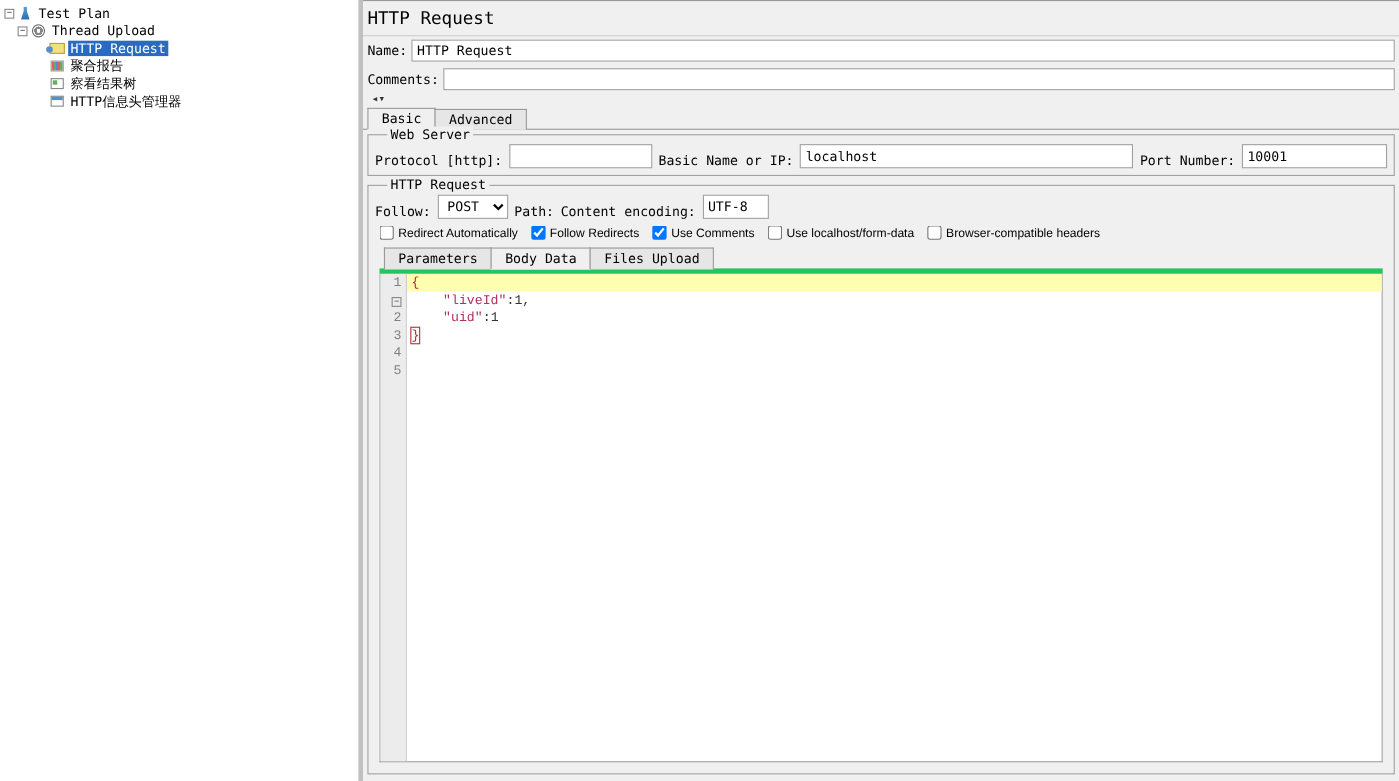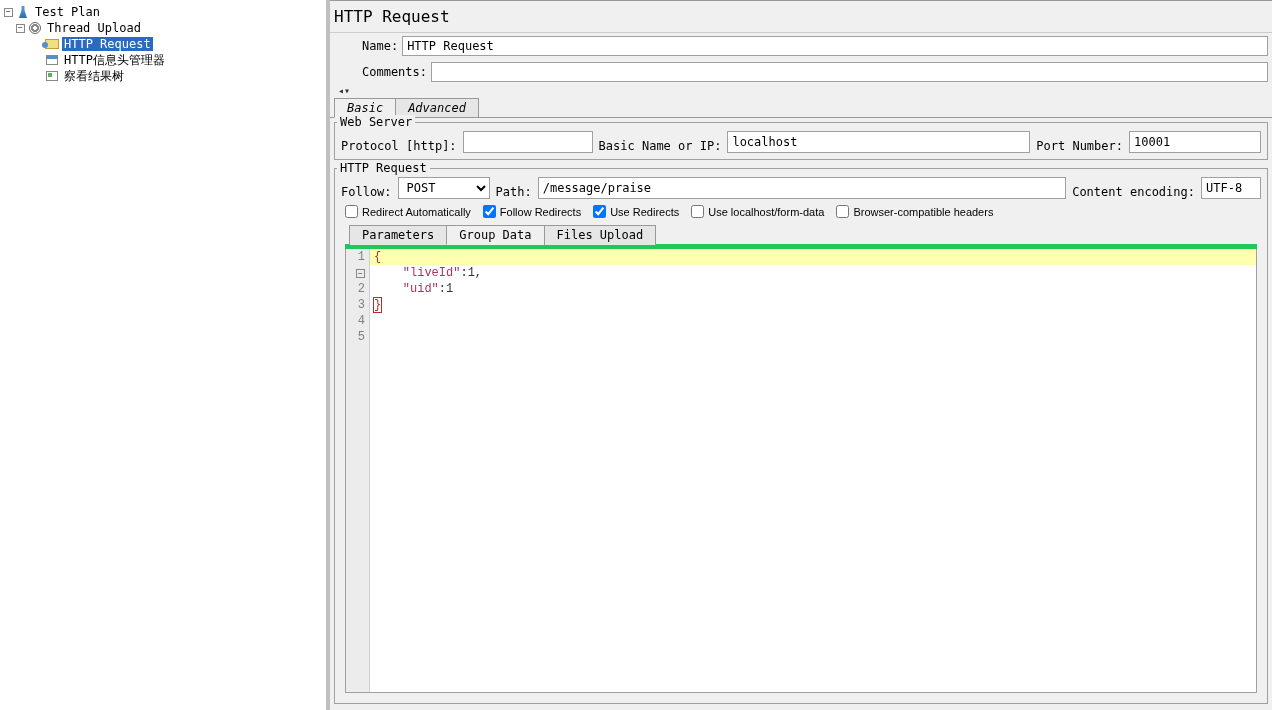--- a/index.html
+++ b/index.html
@@ -124,21 +124,20 @@
 .panel-title {
   font-size: 16px;
   padding: 6px 4px;
   border-bottom: 1px solid #ccc;
 }
 .field-row {
   display: flex;
   align-items: center;
   padding: 3px 4px;
   gap: 4px;
-  margin-left: 28px;
 }
 .field-row label { white-space: nowrap; }
 .field-row input[type="text"] {
   border: 1px solid #a0a0a0;
   height: 20px;
   padding: 0 4px;
   font-family: inherit;
   font-size: 12px;
   background: #fff;
 }
@@ -151,22 +150,21 @@
   position: absolute;
   left: 8px;
   font-size: 10px;
   color: #333;
   cursor: pointer;
 }
 .tab-bar {
   display: flex;
   border-bottom: 1px solid #999;
   padding-left: 4px;
-  align-items: flex-start;
-  font-style: italic;
+  align-items: center;
 }
 .tab {
   border: 1px solid #999;
   border-bottom: none;
   padding: 2px 12px;
   background: #e6e6e6;
   margin-right: -1px;
   cursor: pointer;
   position: relative;
   top: 1px;
@@ -177,41 +175,41 @@
 }
 .fieldset {
   border: 1px solid #a0a0a0;
   margin: 4px;
   padding: 8px 6px 6px;
   position: relative;
 }
 .fieldset-legend {
   position: absolute;
   top: -8px;
-  left: 2px;
+  left: 17px;
   background: #f0f0f0;
   padding: 0 3px;
 }
 .inline-fields {
   display: flex;
   align-items: flex-end;
   gap: 6px;
 }
 .inline-fields input[type="text"], .inline-fields select {
   border: 1px solid #a0a0a0;
   height: 22px;
   padding: 0 4px;
   font-family: inherit;
   font-size: 12px;
   background: #fff;
 }
 .proto-input { width: 130px; }
 .server-input { flex: 1; }
 .port-input { width: 132px; }
-.method-select { width: 92px; }
+.method-select { width: 64px; }
 .path-input { flex: 1; }
 .enc-input { width: 60px; }
 .checkbox-row {
   display: flex;
   align-items: center;
   gap: 12px;
   padding: 6px 4px;
 }
 .checkbox-row label {
   display: flex;
@@ -297,29 +295,35 @@
     <span class="tree-label">Thread Upload</span>
   </div>
   <div class="tree-item" style="padding-left:44px">
     <span class="tree-icon">
         <span class="icon-http"></span>
       </span>
     <span class="tree-label selected">HTTP Request</span>
   </div>
   <div class="tree-item" style="padding-left:44px">
     <span class="tree-icon">
+        <span class="icon-report"></span>
+      </span>
+    <span class="tree-label">聚合报告</span>
+  </div>
+  <div class="tree-item" style="padding-left:44px">
+    <span class="tree-icon">
+        <span class="icon-tree"></span>
+      </span>
+    <span class="tree-label">察看结果树</span>
+  </div>
+  <div class="tree-item" style="padding-left:44px">
+    <span class="tree-icon">
         <span class="icon-header"></span>
       </span>
     <span class="tree-label">HTTP信息头管理器</span>
-  </div>
-  <div class="tree-item" style="padding-left:44px">
-    <span class="tree-icon">
-        <span class="icon-tree"></span>
-      </span>
-    <span class="tree-label">察看结果树</span>
   </div>
 </div>
 
 <div class="main-panel">
   <div class="panel-title">HTTP Request</div>
 
   <div class="field-row">
     <label>Name:</label>
     <input type="text" class="name-input" value="HTTP Request" style="">
   </div>
@@ -349,51 +353,50 @@
   </div>
 
   <div class="fieldset" style="flex:1; display:flex; flex-direction:column; margin-bottom:6px">
     <span class="fieldset-legend">HTTP Request</span>
     <div class="inline-fields">
       <label>Follow:</label>
       <select class="method-select">
         <option>POST</option>
       </select>
       <label>Path:</label>
-      <input type="text" class="path-input" value="/message/praise" style="">
       <label>Content encoding:</label>
       <input type="text" class="enc-input" value="UTF-8" style="">
     </div>
 
     <div class="checkbox-row">
       <label>
           <input type="checkbox" style="">
           <span>Redirect Automatically</span>
         </label>
       <label>
           <input type="checkbox" checked="" style="">
           <span>Follow Redirects</span>
         </label>
       <label>
           <input type="checkbox" checked="" style="">
-          <span>Use Redirects</span>
+          <span>Use Comments</span>
         </label>
       <label>
           <input type="checkbox" style="">
           <span>Use localhost/form-data</span>
         </label>
       <label>
           <input type="checkbox" style="">
           <span>Browser-compatible headers</span>
         </label>
     </div>
 
     <div class="sub-tab-bar">
       <div class="tab">Parameters</div>
-      <div class="tab active">Group Data</div>
+      <div class="tab active">Body Data</div>
       <div class="tab">Files Upload</div>
     </div>
 
     <div class="editor-wrap">
       <div class="gutter">
         <div>1<span class="fold">−</span></div>
         <div>2</div>
         <div>3</div>
         <div>4</div>
         <div>5</div>

